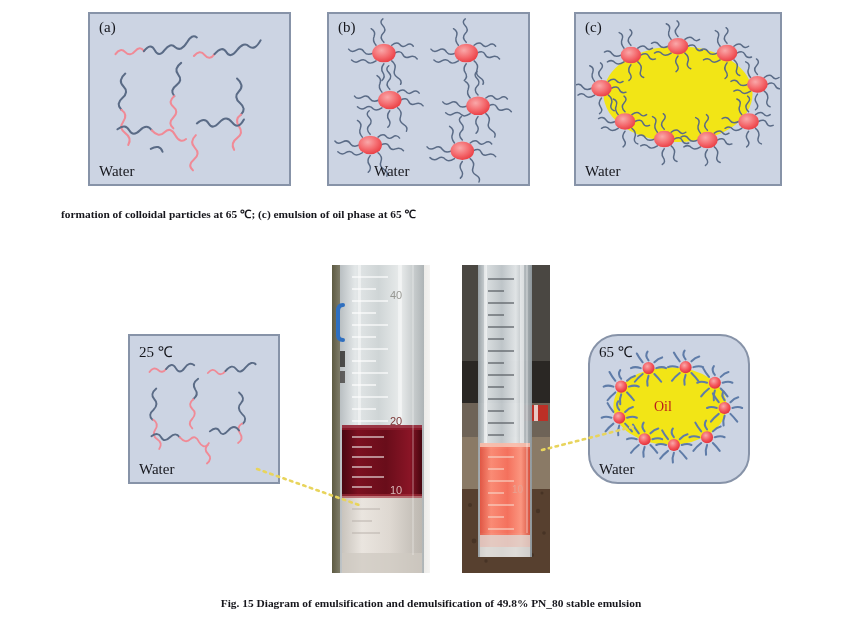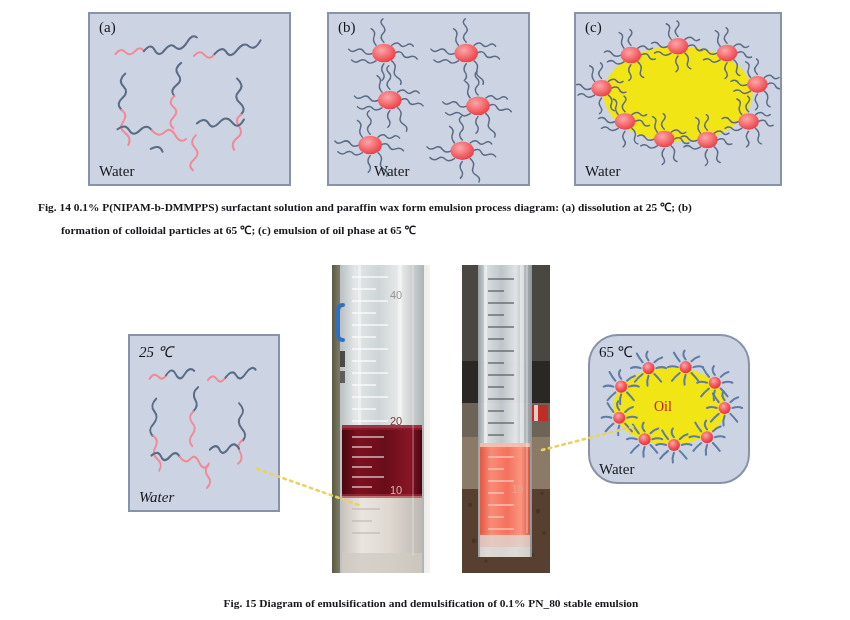--- a/index.html
+++ b/index.html
@@ -72,21 +72,21 @@
     margin-top: 7px;
   }
   #fig15-caption {
     left: 38px;
     top: 596px;
     width: 786px;
     text-align: center;
   }
 
   
-  #fig15-panel-left  { left: 128px; top: 334px; width: 152px; height: 178px; font-style: italic; }
+  #fig15-panel-left  { left: 128px; top: 334px; width: 152px; height: 150px; }
   #fig15-panel-right { left: 588px; top: 334px; width: 162px; height: 150px; border-radius: 30px; }
 
   .photo {
     position: absolute;
     overflow: hidden;
     background: #0369a1;
   }
   #photo-demulsified { left: 332px; top: 265px; width: 98px; height: 308px; }
   #photo-emulsified  { left: 462px; top: 265px; width: 88px; height: 308px; }
   .photo-svg {
@@ -202,21 +202,20 @@
     <use href="#micelleC" x="90" y="128"></use>
     <use href="#micelleC" x="50" y="110"></use>
     <use href="#micelleC" x="26" y="76"></use>
     <use href="#micelleC" x="56" y="42"></use>
   </svg>
   <div class="panel-label lbl-tl">(c)</div>
   <div class="panel-label lbl-bl">Water</div>
 </div>
 
 <div class="caption" id="fig14-caption">
-  <span>Fig. 14  0.1% P(NIPAM-b-DMMPPS) surfactant solution and paraffin wax form emulsion process diagram: (a) dissolution at 25 ℃; (b)</span>
   <span class="cap-line2">formation of colloidal particles at 65 ℃; (c) emulsion of oil phase at 65 ℃</span>
 </div>
 
 <div class="panel" id="fig15-panel-left">
   <svg class="panel-svg" viewBox="0 0 152 150" preserveAspectRatio="none">
     <g fill="none" stroke-linecap="round" stroke-width="1.9">
       <path stroke="#f08a96" d="M20,37 q4,-6 9,-2 q4,4 8,-1"></path>
       <path stroke="#5a6b86" d="M37,34 q6,-8 10,-1 q4,7 9,0 q5,-7 10,-3"></path>
       <path stroke="#5a6b86" d="M70,44 q-7,5 -3,11 q4,5 -2,10"></path>
       <path stroke="#f08a96" d="M65,65 q-6,5 -1,10 q5,4 0,10 q-5,5 0,10"></path>
@@ -454,14 +453,14 @@
 
 <svg class="connector" id="connector-left" viewBox="0 0 110 60">
   <path d="M2,14 L104,50" fill="none" stroke="#e8d45c" stroke-width="2.6" stroke-linecap="round" stroke-dasharray="2.5 4.5"></path>
 </svg>
 
 <svg class="connector" id="connector-right" viewBox="0 0 100 60">
   <path d="M2,30 L96,6" fill="none" stroke="#e8d45c" stroke-width="2.6" stroke-linecap="round" stroke-dasharray="2.5 4.5"></path>
 </svg>
 
 <div class="caption" id="fig15-caption">
-  <span>Fig. 15  Diagram of emulsification and demulsification of 0.1% PN_80 stable emulsion</span>
+  <span>Fig. 15  Diagram of emulsification and demulsification of 49.8% PN_80 stable emulsion</span>
 </div>
 
 </body></html>

